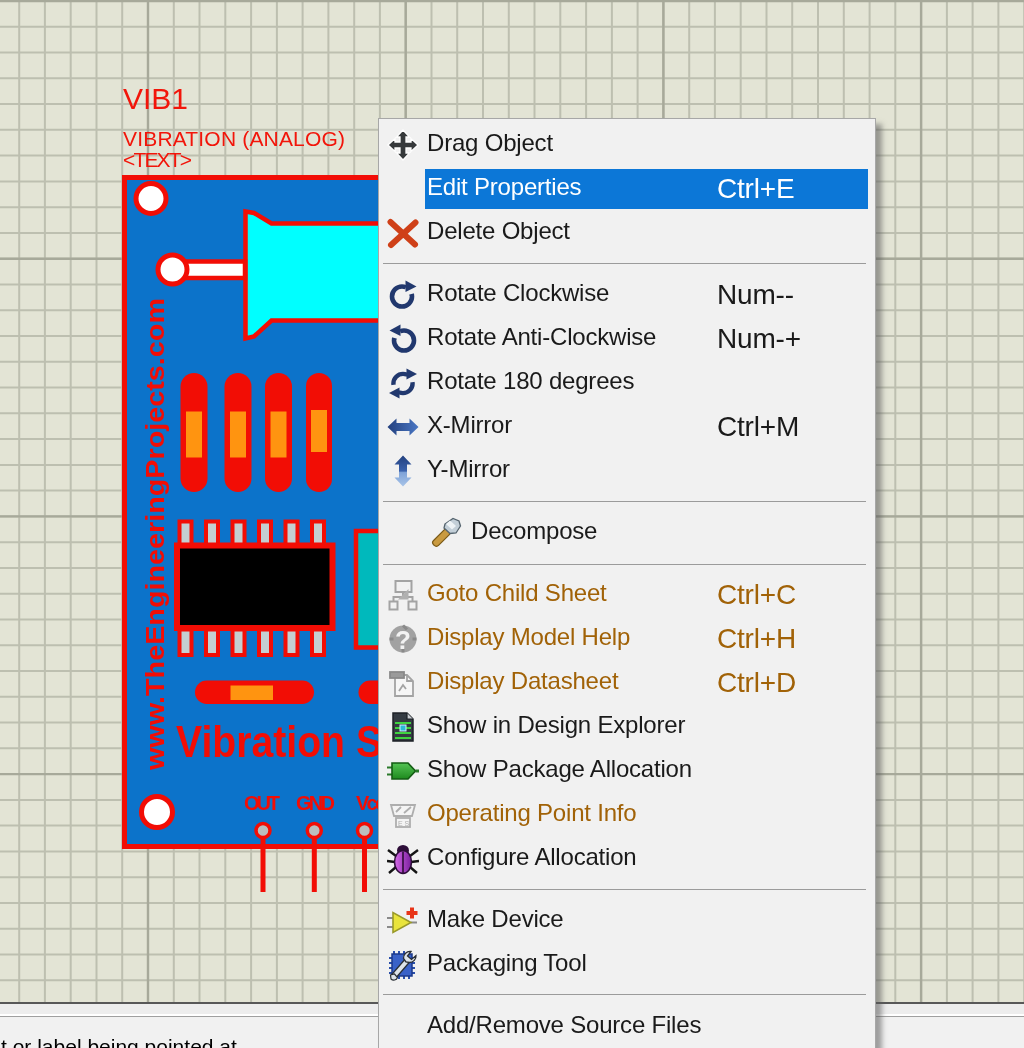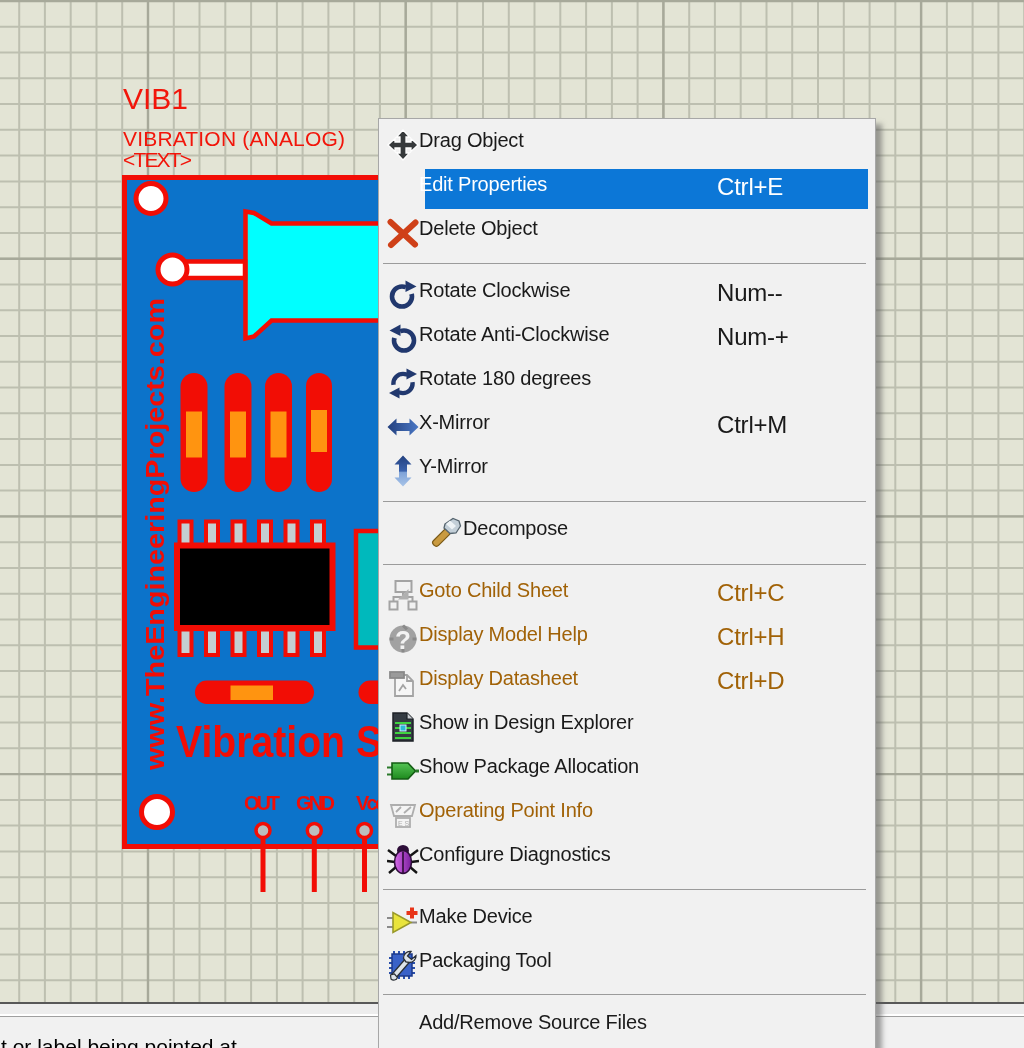--- a/index.html
+++ b/index.html
@@ -5,22 +5,22 @@
   html,body{margin:0;padding:0;width:1024px;height:1048px;overflow:hidden;
     font-family:"Liberation Sans",sans-serif;}
   #canvas{position:absolute;left:0;top:0;width:1024px;height:1002px;}
   #statuswrap{position:absolute;left:0;top:1002px;width:1024px;height:46px;background:#ededed;}
   #statusbar{position:absolute;left:0;top:14px;width:1024px;height:32px;background:#f1f1f1;
     border-top:1px solid #9f9f9f;color:#000;font-size:21px;}
   #menu{position:absolute;left:378px;top:118px;width:496px;height:940px;
     background:#f1f1f1;border:1px solid #a7a7a7;box-shadow:6px 6px 5px rgba(90,90,90,0.55);}
   .mi{position:absolute;left:0;width:494px;height:44px;}
   .ic{position:absolute;left:8px;top:6px;width:32px;height:32px;}
-  .lab{position:absolute;left:40px;top:6px;font-size:20px;letter-spacing:-0.2px;color:#1a1a1a;white-space:nowrap;}
-  .sc{position:absolute;left:338px;top:6px;font-size:24px;letter-spacing:-0.2px;color:#1a1a1a;}
+  .lab{position:absolute;left:48px;top:6px;font-size:24px;letter-spacing:-0.2px;color:#1a1a1a;white-space:nowrap;}
+  .sc{position:absolute;left:338px;top:6px;font-size:28px;letter-spacing:-0.2px;color:#1a1a1a;}
   .dis .lab,.dis .sc{color:#a16207;}
   .sep{position:absolute;left:4px;width:483px;height:1px;background:#9b9b9b;}
 </style>
 </head>
 <body>
 
 <div id="canvas">
 <svg width="1024" height="1002">
 
   <g>
@@ -324,21 +324,21 @@
         </defs>
         <g>
           <g stroke="#141414" stroke-width="2.4">
             <path d="M9 13 L1 7 M8 19 L0 18 M9 24 L2 30 M23 13 L31 7 M24 19 L32 18 M23 24 L30 30"></path>
           </g>
           <ellipse cx="16" cy="7.5" rx="6" ry="5.5" fill="#2d0d38"></ellipse>
           <ellipse cx="16" cy="19" rx="8.5" ry="11.5" fill="url(#bg1)" stroke="#2d0d38" stroke-width="1.6"></ellipse>
           <path d="M16 8.5 V30" stroke="#2d0d38" stroke-width="1.6"></path>
         </g>
       </svg>
-    <span class="lab">Configure Diagnostics</span>
+    <span class="lab">Configure Allocation</span>
   </div>
 
   <div class="sep" style="top:770px;"></div>
 
   <div class="mi" style="top:780px;">
     <svg class="ic" viewBox="0 0 32 32">
         <g>
           <path d="M0 13 H6 M0 22 H6 M24 17.5 H30" stroke="#8a8a8a" stroke-width="2.2"></path>
           <polygon points="6,7.5 6,27.5 24,17.5" fill="#e9e43c" stroke="#99992a" stroke-width="1.6"></polygon>
           <path d="M25 2.5 V13.5 M19.5 8 H30.5" stroke="#e83418" stroke-width="4"></path>

